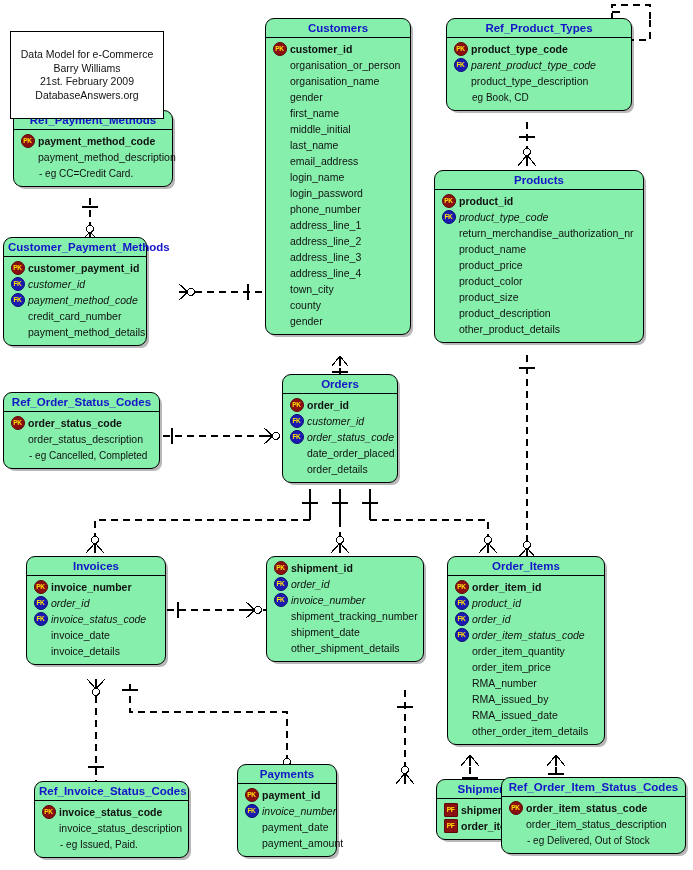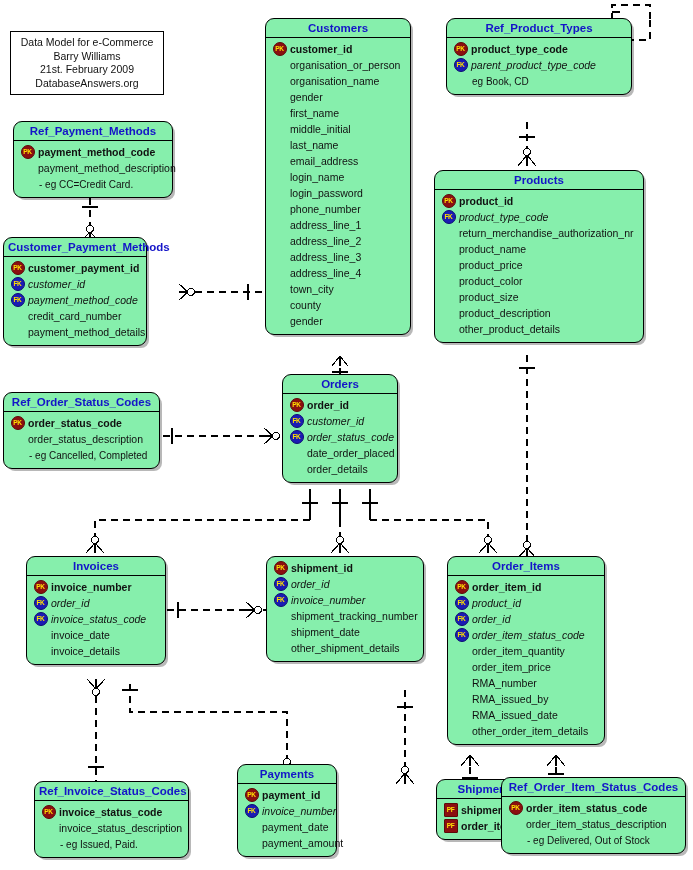--- a/index.html
+++ b/index.html
@@ -6,21 +6,21 @@
   body{
     width:693px;height:870px;position:relative;overflow:hidden;
     font-family:"Liberation Sans","DejaVu Sans",sans-serif;
   }
   #canvas{position:absolute;left:0;top:0;width:693px;height:870px;}
   svg.links{position:absolute;left:0;top:0;width:693px;height:870px;pointer-events:none;}
 
   
   .note{
     position:absolute;border:1px solid #000;background:#fff;
-    text-align:center;padding:4px 6px;box-sizing:border-box;
+    text-align:center;padding:16px 6px;box-sizing:border-box;
     font-size:10.5px;color:#111;line-height:13.5px;z-index:5;
   }
 
   
   .entity{
     position:absolute;background:#86efac;border:1px solid #000;
     border-radius:9px;box-sizing:border-box;z-index:4;
     box-shadow:3px 3px 0 -1px rgba(0,0,0,.28);
   }
   .entity .ehead{
@@ -233,21 +233,21 @@
     </g>
   </svg>
 
   <div class="note" style="left:10px;top:31px;width:154px;">
     <div>Data Model for e-Commerce</div>
     <div>Barry Williams</div>
     <div>21st. February 2009</div>
     <div>DatabaseAnswers.org</div>
   </div>
 
-  <div class="entity" style="left:13px;top:121px;width:160px;">
+  <div class="entity" style="left:13px;top:110px;width:160px;">
       <div class="ehead">Ref_Payment_Methods</div>
       <div class="ebody">
         <div class="attr pk">
           <span class="keyslot">
             <span class="kicon pk">PK</span>
           </span>
           <span class="aname">payment_method_code</span>
         </div>
         <div class="attr plain">
           <span class="keyslot"></span>
@@ -380,20 +380,24 @@
             <span class="kicon pk">PK</span>
           </span>
           <span class="aname">product_type_code</span>
         </div>
         <div class="attr fk">
           <span class="keyslot">
             <span class="kicon fk">FK</span>
           </span>
           <span class="aname">parent_product_type_code</span>
         </div>
+        <div class="attr plain">
+          <span class="keyslot"></span>
+          <span class="aname">product_type_description</span>
+        </div>
         <div class="attr note-line">
           <span class="keyslot"></span>
           <span class="aname">eg Book, CD</span>
         </div>
       </div>
     </div>
 
   <div class="entity" style="left:434px;top:170px;width:210px;">
       <div class="ehead">Products</div>
       <div class="ebody">

